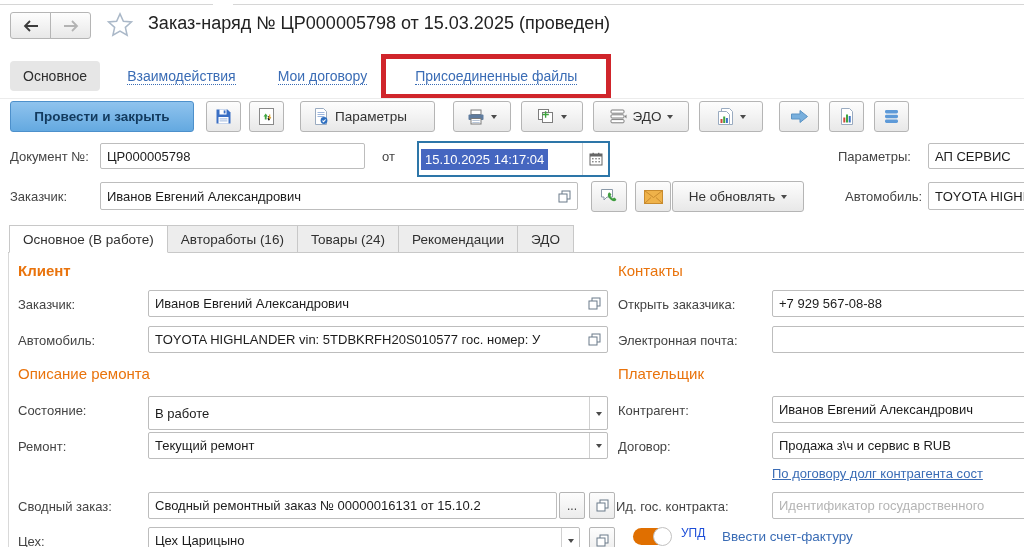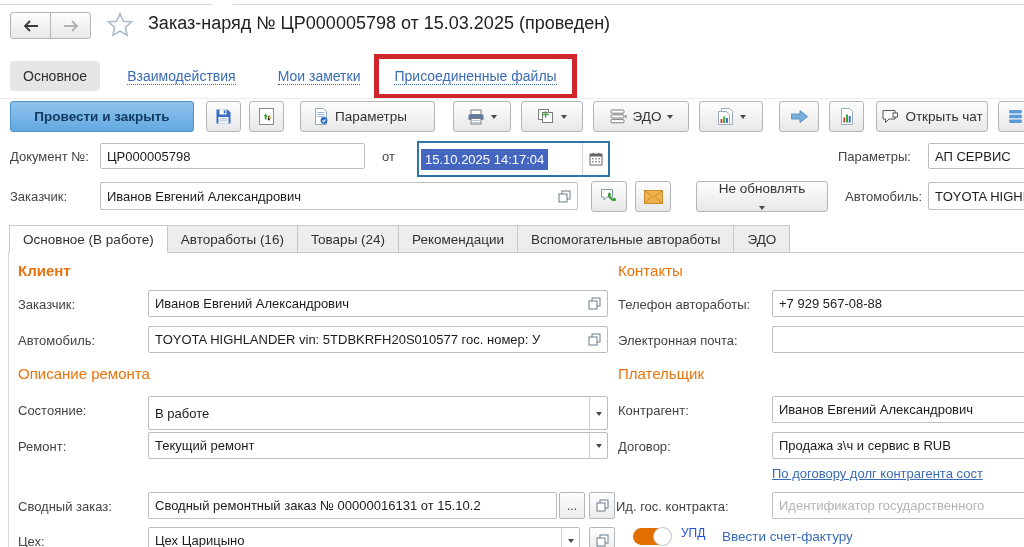--- a/index.html
+++ b/index.html
@@ -61,21 +61,21 @@
     color: #3a6cb5;
     border-bottom: 1px dotted #3a6cb5;
     font-size: 14px;
     cursor: pointer;
     white-space: nowrap;
   }
   .red-frame {
     display: inline-flex;
     align-items: center;
     border: 5px solid #d0252b;
-    padding: 9px 15px;
+    padding: 9px 29px;
     margin: -9px 0;
     background: transparent;
   }
   .badge {
     background: #e6e6e6;
     border-radius: 4px;
     padding: 7px 13px;
     font-size: 14px;
     color: #2e2e2e;
   }
@@ -174,21 +174,21 @@
 <span class="abs" style="top:11px;left:106px;">
   <svg width="28" height="28" viewBox="0 0 24 24">
       <path d="M12 2.5l2.9 6.3 6.9.6-5.2 4.6 1.5 6.8L12 17.2l-6.1 3.6 1.5-6.8L2.2 9.4l6.9-.6z" fill="#fff" stroke="#aab8c8" stroke-width="1.3"></path>
     </svg>
 </span>
 <div class="abs" style="top:13px;left:148px;font-size:18px;color:#222;white-space:nowrap;">Заказ-наряд № ЦР000005798 от 15.03.2025 (проведен)</div>
 
 <div class="abs" style="top:56px;left:10px;height:40px;display:flex;align-items:center;">
   <span class="badge">Основное</span>
   <span class="navlink" style="margin-left:27px;">Взаимодействия</span>
-  <span class="navlink" style="margin-left:42px;">Мои заметки</span>
+  <span class="navlink" style="margin-left:42px;">Мои договору</span>
   <span class="red-frame" style="margin-left:14px;">
     <span class="navlink">Присоединенные файлы</span>
   </span>
 </div>
 <div class="abs" style="top:98px;left:0;width:1024px;height:1px;background:#ececec;"></div>
 
 <div class="abs" style="top:101px;left:10px;display:flex;align-items:center;width:1100px;">
   <button class="btn btn-primary" style="width:184px;">Провести и закрыть</button>
 
   <button class="btn" style="width:35px;margin-left:12px;">
@@ -291,29 +291,20 @@
     <span>
       <svg width="16" height="17" viewBox="0 0 16 17">
           <path d="M2.5 0.5h8l3 3v13h-11z" fill="#fff" stroke="#9aabc0"></path>
           <rect x="4.3" y="9.5" width="2" height="5" fill="#cc4b3c"></rect>
           <rect x="7" y="6.5" width="2" height="8" fill="#3fa53f"></rect>
           <rect x="9.7" y="8" width="2" height="6.5" fill="#3a6fc4"></rect>
         </svg>
     </span>
   </button>
 
-  <button class="btn" style="width:112px;margin-left:12px;">
-    <span>
-      <svg width="18" height="16" viewBox="0 0 18 16">
-          <path d="M2 1.5h12v8.5H8l-3.5 3.5V10H2z" fill="#fff" stroke="#555"></path>
-          <rect x="12" y="4" width="4.5" height="4" fill="#fff" stroke="#555"></rect>
-        </svg>
-    </span>
-    <span>Открыть чат</span>
-  </button>
 
   <button class="btn" style="width:35px;margin-left:10px;">
     <span>
       <svg width="15" height="15" viewBox="0 0 15 15">
           <rect x="1" y="1" width="13" height="3.4" rx="1.4" fill="#5e9ad8"></rect>
           <rect x="1" y="5.8" width="13" height="3.4" rx="1.4" fill="#5e9ad8"></rect>
           <rect x="1" y="10.6" width="13" height="3.4" rx="1.4" fill="#5e9ad8"></rect>
         </svg>
     </span>
   </button>
@@ -371,36 +362,35 @@
 </button>
 <button class="btn" style="position:absolute;top:181px;left:635px;width:36px;height:31px;">
   <span>
     <svg width="19" height="14" viewBox="0 0 19 14">
         <rect x="0.5" y="0.5" width="18" height="13" fill="#efb24a" stroke="#c88b2e"></rect>
         <path d="M0.5 0.5l9 7 9-7" fill="none" stroke="#c88b2e"></path>
         <path d="M0.5 13.5l6.5-6M18.5 13.5l-6.5-6" fill="none" stroke="#c88b2e"></path>
       </svg>
   </span>
 </button>
-<button class="btn" style="position:absolute;top:181px;left:696px;width:132px;height:31px;flex-direction:column;">
+<button class="btn" style="position:absolute;top:181px;left:672px;width:132px;height:31px;">
   <span>Не обновлять</span>
   <span class="caret caret-sm"></span>
 </button>
 <div class="abs lbl" style="top:189px;left:845px;">Автомобиль:</div>
 <div class="field" style="top:182px;left:928px;width:130px;height:28px;">
   <span class="val">TOYOTA HIGHLANDER</span>
 </div>
 
 <div class="tabline"></div>
 <div class="tabstrip">
   <div class="tab active">Основное (В работе)</div>
   <div class="tab">Автоработы (16)</div>
   <div class="tab">Товары (24)</div>
   <div class="tab">Рекомендации</div>
-  <div class="tab">Вспомогательные автоработы</div>
   <div class="tab">ЭДО</div>
 </div>
 <div class="panel-border"></div>
 
 <div class="sec-title" style="top:262px;left:18px;font-weight:bold;">Клиент</div>
 
 <div class="abs lbl" style="top:297px;left:18px;">Заказчик:</div>
 <div class="field" style="top:290px;left:148px;width:460px;height:27px;">
   <span class="val">Иванов Евгений Александрович</span>
   <span style="flex:0 0 auto;margin-left:4px;">
@@ -467,21 +457,21 @@
   <span>
     <svg width="13" height="13" viewBox="0 0 13 13">
         <rect x="4" y="1" width="8" height="8" fill="#fff" stroke="#6b7b8a"></rect>
         <rect x="1" y="4" width="8" height="8" fill="#fff" stroke="#6b7b8a"></rect>
       </svg>
   </span>
 </button>
 
 <div class="sec-title" style="top:262px;left:618px;">Контакты</div>
 
-<div class="abs lbl" style="top:297px;left:618px;">Телефон автоработы:</div>
+<div class="abs lbl" style="top:297px;left:618px;">Открыть заказчика:</div>
 <div class="field" style="top:290px;left:772px;width:260px;height:27px;">
   <span class="val">+7 929 567-08-88</span>
 </div>
 
 <div class="abs lbl" style="top:333px;left:618px;">Электронная почта:</div>
 <div class="field" style="top:326px;left:772px;width:260px;height:27px;">
   <span class="val"></span>
 </div>
 
 <div class="sec-title" style="top:365px;left:618px;">Плательщик</div>

